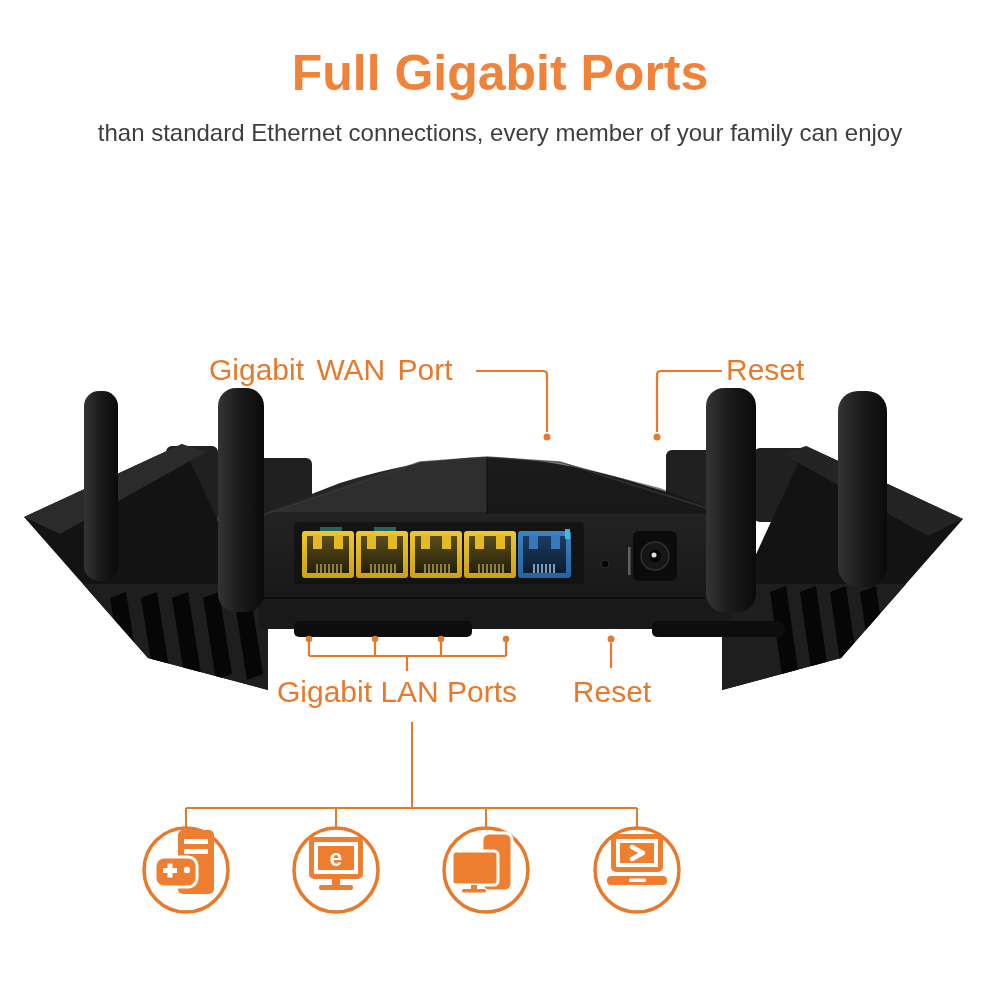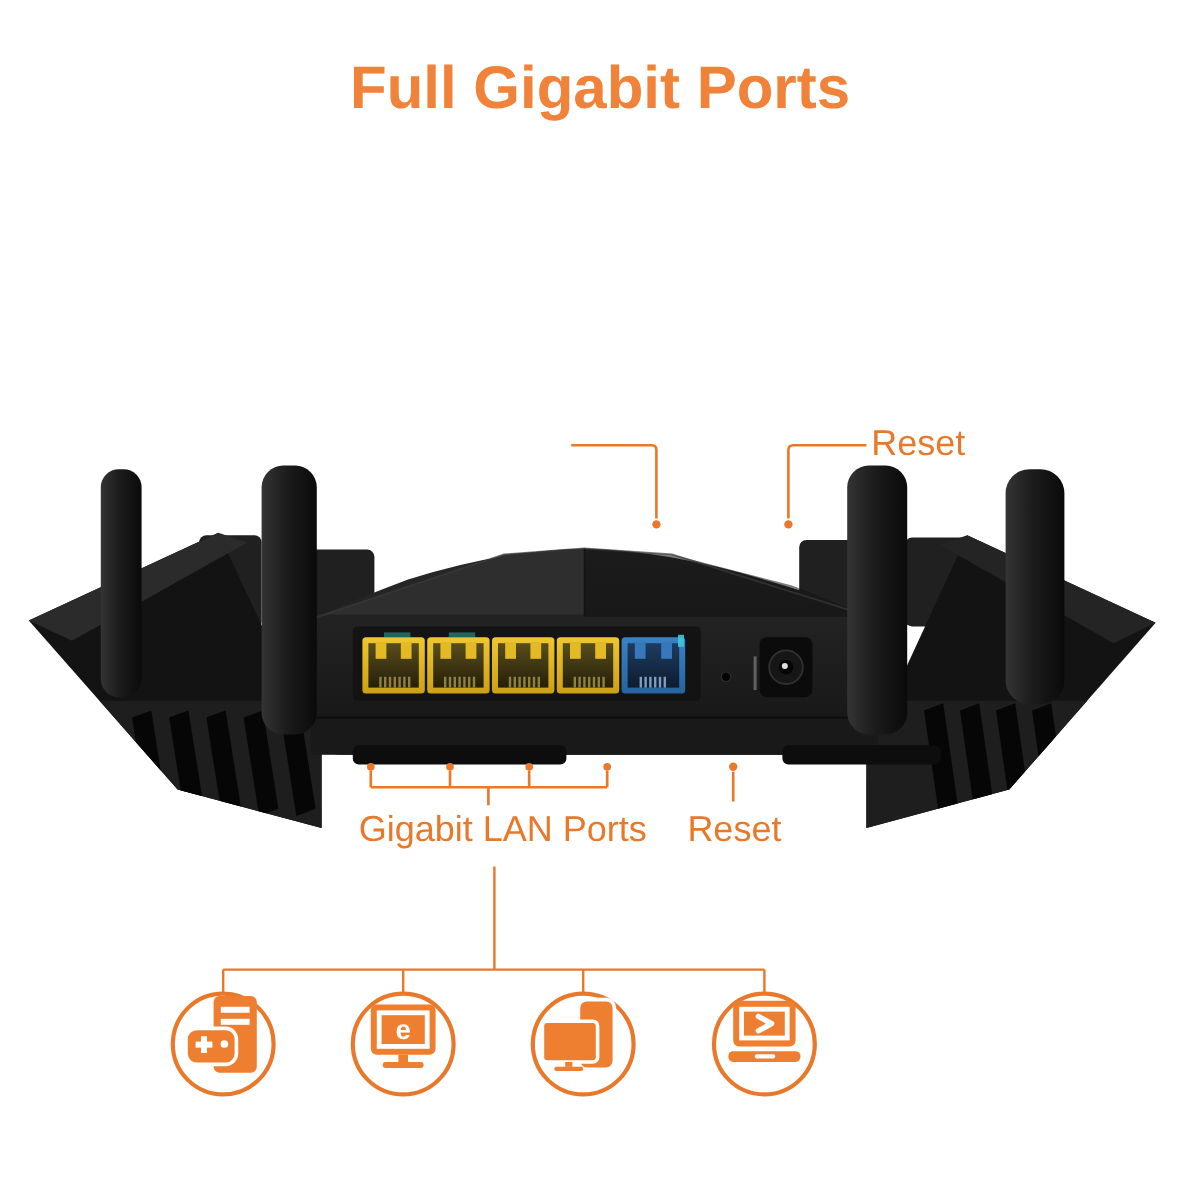--- a/index.html
+++ b/index.html
@@ -14,34 +14,36 @@
   .desc {
     position:absolute; top:114px; left:50px; width:900px; margin:0;
     text-align:center; font-size:24px; line-height:37px; color:#3E3E3E;
   }
   .desc span { display:block; }
   .callout-label {
     position:absolute; color:#E8792B; font-size:30px; white-space:nowrap;
   }
   #wan-label   { left:209px; top:353px; word-spacing:4px; }
   #power-label { left:726px; top:353px; }
-  #lan-label   { left:277px; top:675px; width:262px; text-align:right; }
+  #lan-label   { left:277px; top:675px; width:262px; text-align:left; }
   #reset-label { left:568px; top:675px; width:88px;  text-align:center; }
   svg.overlay { position:absolute; left:0; top:0; display:block; }
 </style>
 </head>
 <body>
 
 <div class="page">
 
   <h1 class="title">Full Gigabit Ports</h1>
 
   <p class="desc">
+    <span>than standard Ethernet connections, every member of your family can enjoy</span>
   </p>
 
+  <div id="wan-label" class="callout-label">Gigabit WAN Port</div>
   <div id="power-label" class="callout-label">Reset</div>
   <div id="lan-label" class="callout-label">Gigabit LAN Ports</div>
   <div id="reset-label" class="callout-label">Reset</div>
 
   <svg class="overlay" width="1000" height="1000" viewBox="0 0 1000 1000">
     <defs>
       <linearGradient id="antGrad" x1="0" y1="0" x2="1" y2="0">
         <stop offset="0" stop-color="#343434"></stop>
           <stop offset="0.45" stop-color="#1c1c1c"></stop>
           <stop offset="1" stop-color="#0a0a0a"></stop>

